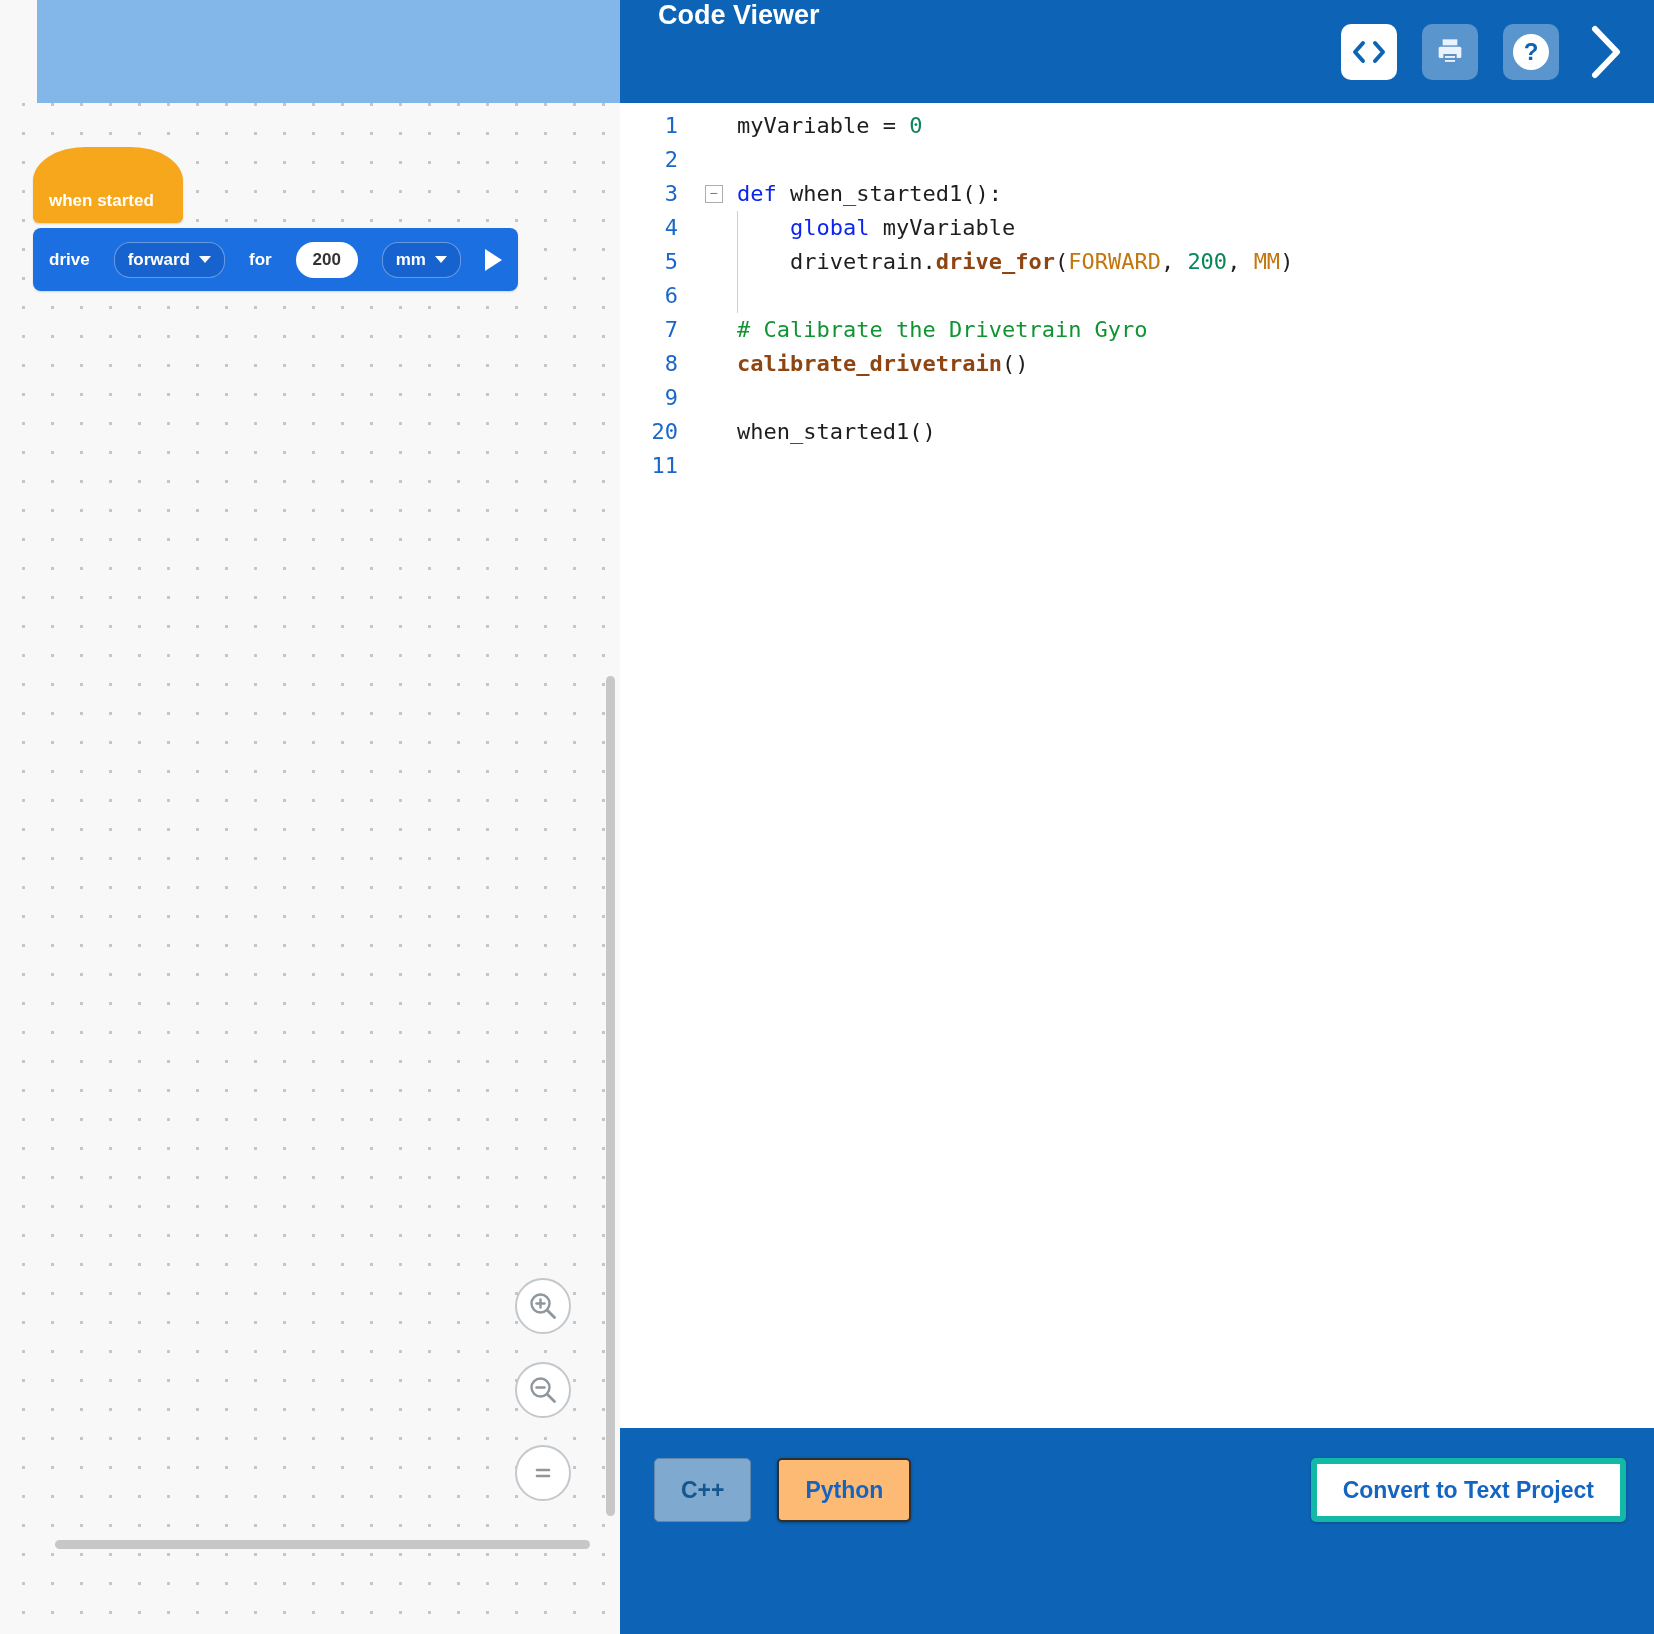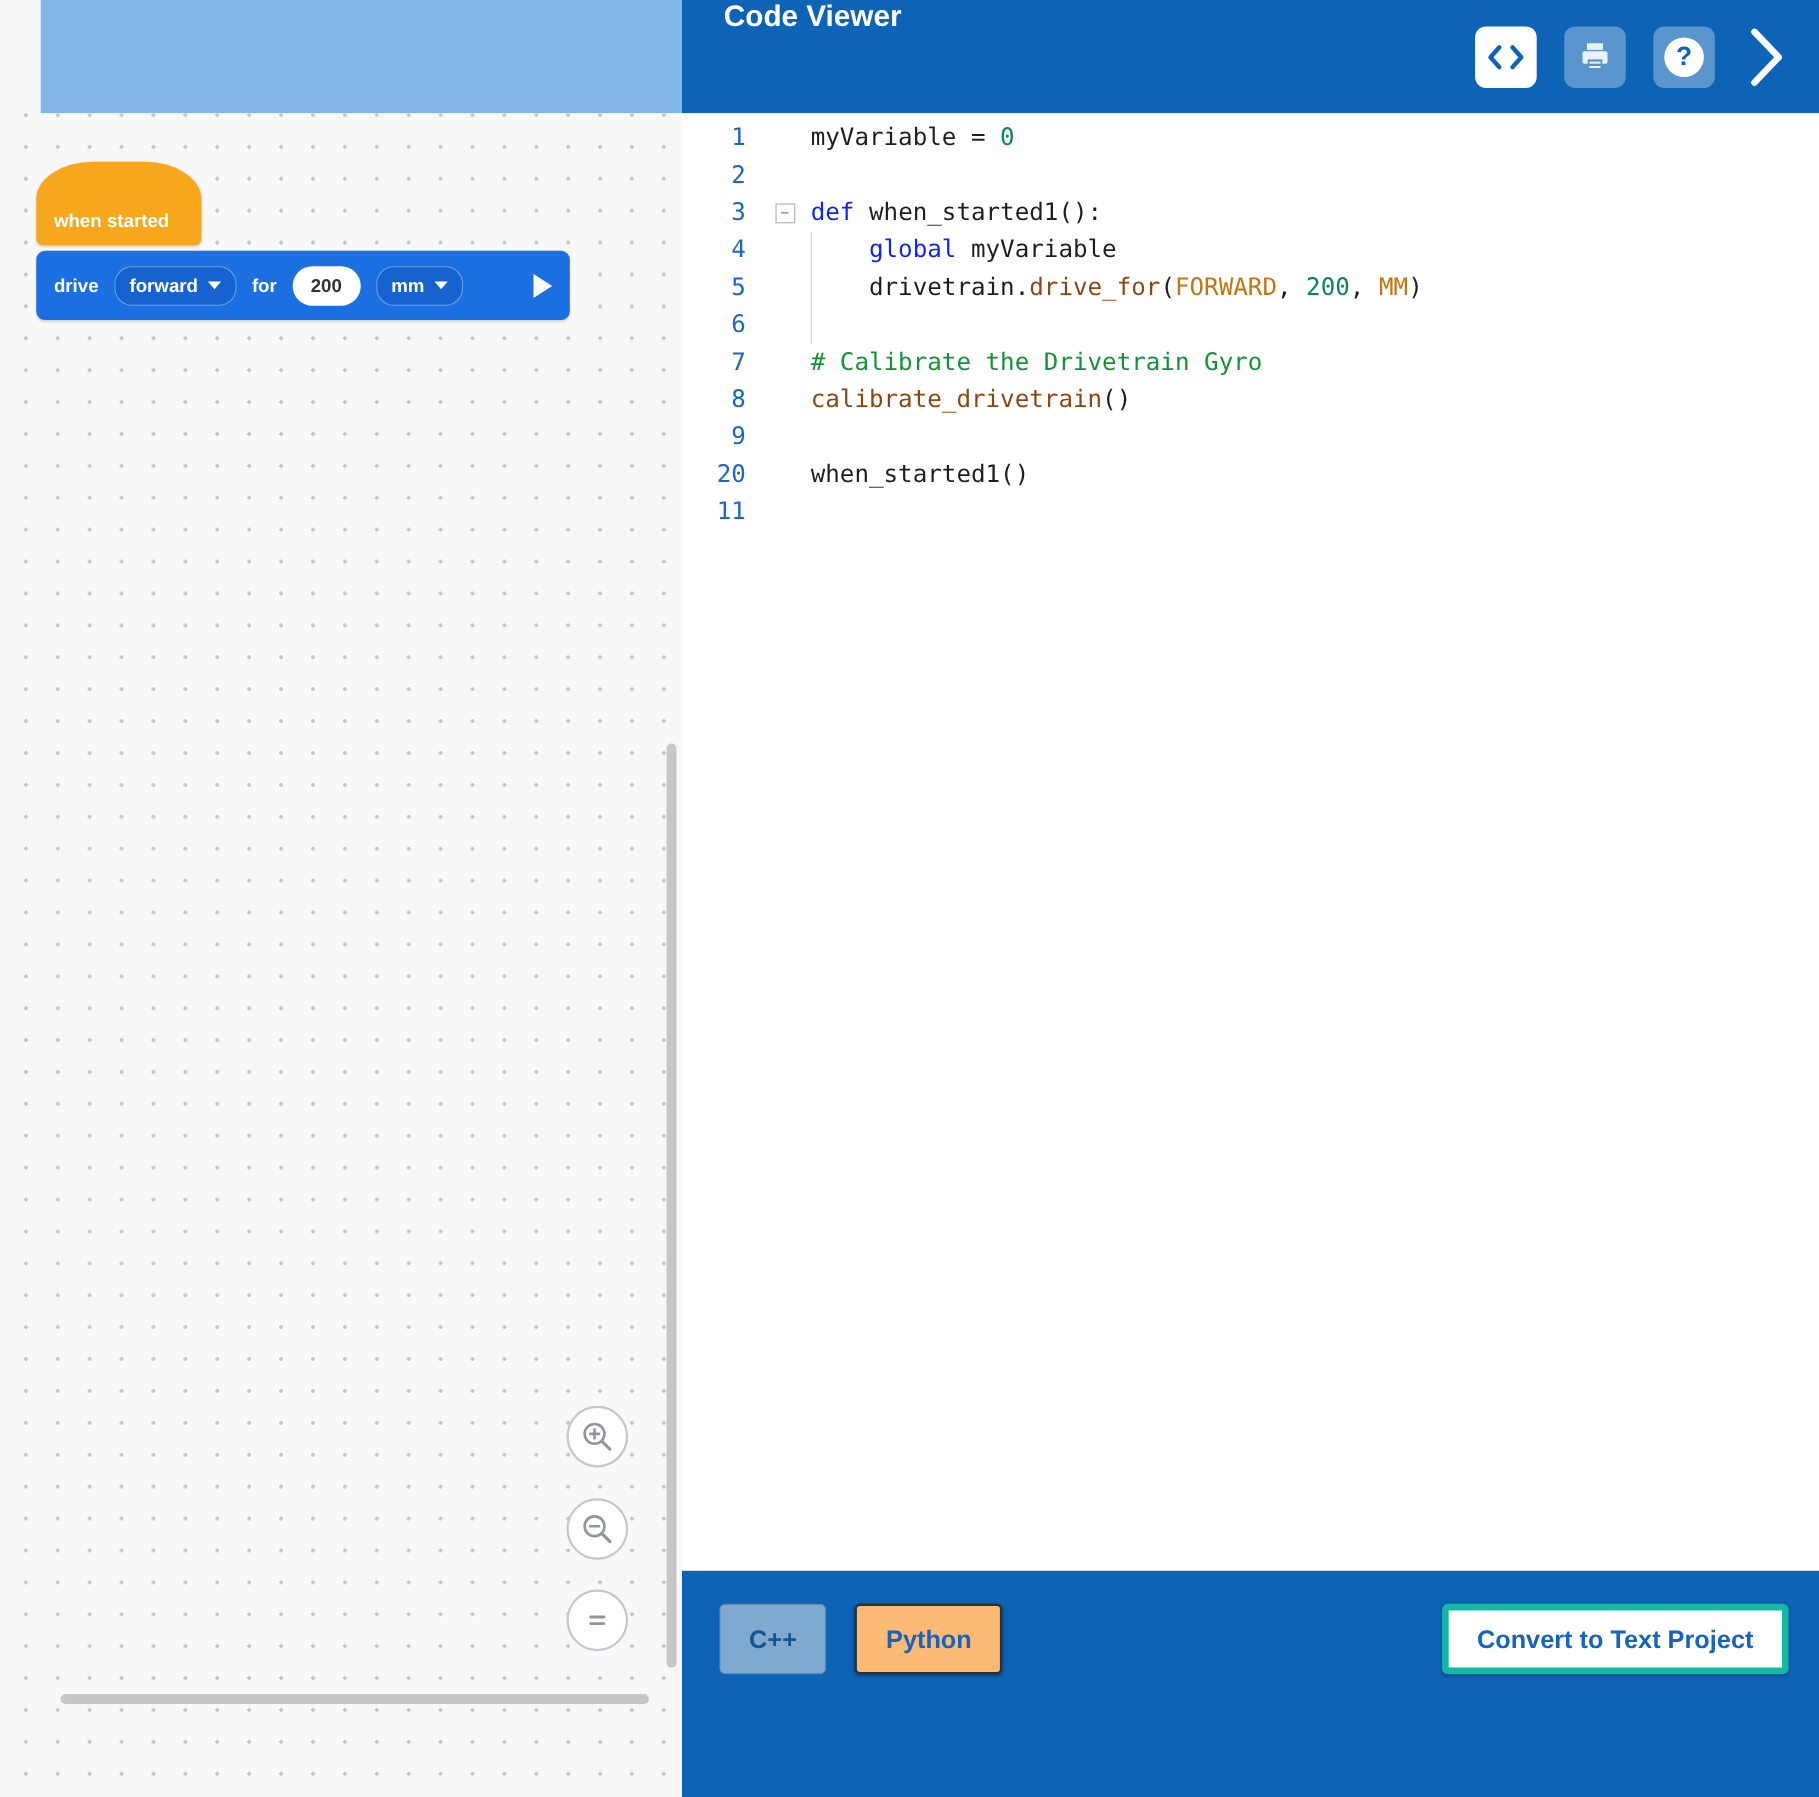--- a/index.html
+++ b/index.html
@@ -16,21 +16,21 @@
     background-size:29px 29px; background-position:9px 16px; }
 
   .hat-block { position:absolute; left:33px; top:44px; width:150px; height:76px;
     background:var(--block-yellow,#f7a71c);
     border-radius:52px 52px 6px 6px / 34px 34px 6px 6px;
     display:flex; align-items:flex-end; padding:0 0 12px 16px;
     color:#fff; font-weight:bold; font-size:17px; box-shadow:0 1px 2px rgba(0,0,0,.15); }
 
   .drive-block { position:absolute; left:33px; top:125px; width:485px; height:63px;
     background:var(--block-blue,#1b6fe0); border-radius:8px;
-    display:flex; align-items:center; gap:14px; padding:0 16px;
+    display:flex; align-items:center; gap:24px; padding:0 16px;
     color:#fff; font-weight:bold; font-size:17px; box-shadow:0 1px 2px rgba(0,0,0,.15); }
   .blk-dropdown { display:flex; align-items:center; gap:9px; padding:7px 13px;
     background:rgba(10,70,170,.28); border:1px solid rgba(255,255,255,.35);
     border-radius:16px; cursor:pointer; }
   .caret { width:0; height:0; border-left:6px solid transparent;
     border-right:6px solid transparent; border-top:7px solid #fff; }
   .value-pill { background:#fff; color:#333; border-radius:18px; min-width:62px;
     height:36px; display:flex; align-items:center; justify-content:center;
     font-weight:bold; font-size:17px; padding:0 12px; }
   .play-btn { margin-left:auto; display:flex; align-items:center; cursor:pointer; }
@@ -70,21 +70,21 @@
     color:var(--line-number,#1b66c9); }
   .fold-slot { width:47px; flex-shrink:0; display:flex; justify-content:center; }
   .fold-box { width:18px; height:18px; margin-top:8px; border:1px solid #adadad;
     background:#fff; color:#777; font-size:14px; line-height:15px; text-align:center;
     font-family:"Liberation Sans", sans-serif; cursor:pointer; }
   .code-content { white-space:pre; position:relative; color:#1e1e1e; }
   .indent-guide { position:absolute; left:0; top:0; bottom:0;
     border-left:1px solid #cfcfcf; }
   .tok-plain   { color:#1e1e1e; }
   .tok-kw      { color:var(--keyword,#0b24f0); }
-  .tok-fn      { color:var(--function,#8f4511); }
+  .tok-fn      { color:var(--function,#8f4511);font-weight:bold; }
   .tok-const   { color:var(--constant,#c2760e); }
   .tok-num     { color:var(--number,#098658); }
   .tok-comment { color:var(--comment,#109432); }
 
   .cv-footer { height:206px; background:var(--header-blue,#0d63b5); flex-shrink:0;
     display:flex; align-items:flex-start; gap:26px; padding:30px 28px 0 34px; }
   .cv-footer button { font-family:"Liberation Sans", sans-serif; font-weight:bold;
     font-size:23px; border-radius:5px; height:64px; padding:0 26px; cursor:pointer; }
   .btn-cpp { background:#7fa9cf; color:#14568f; border:1px solid #5f87ad; }
   .btn-python { background:#fdba74; color:#1565c0; border:2px solid #2f2f2f;

